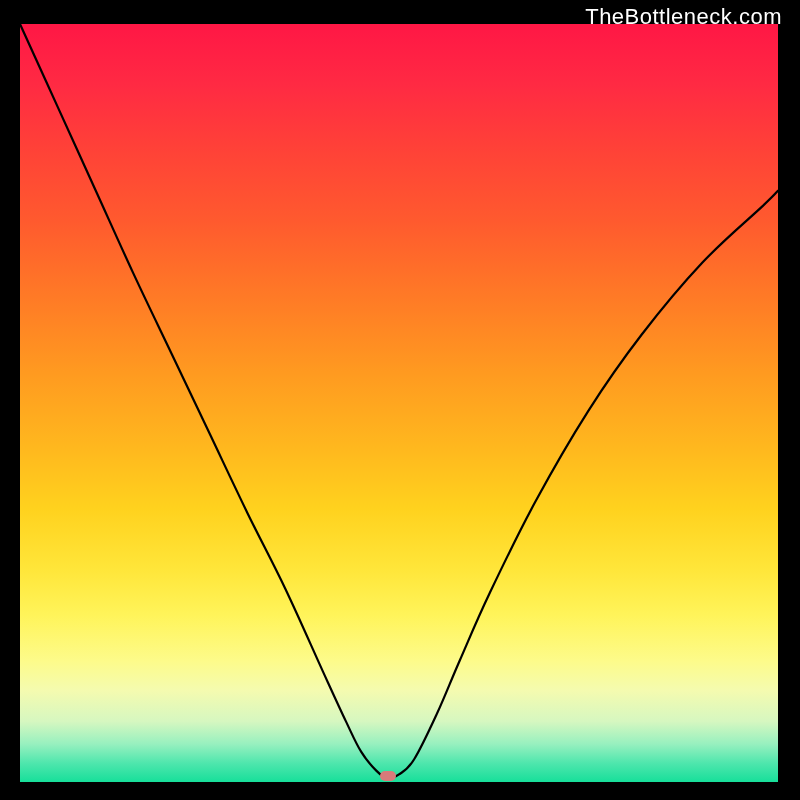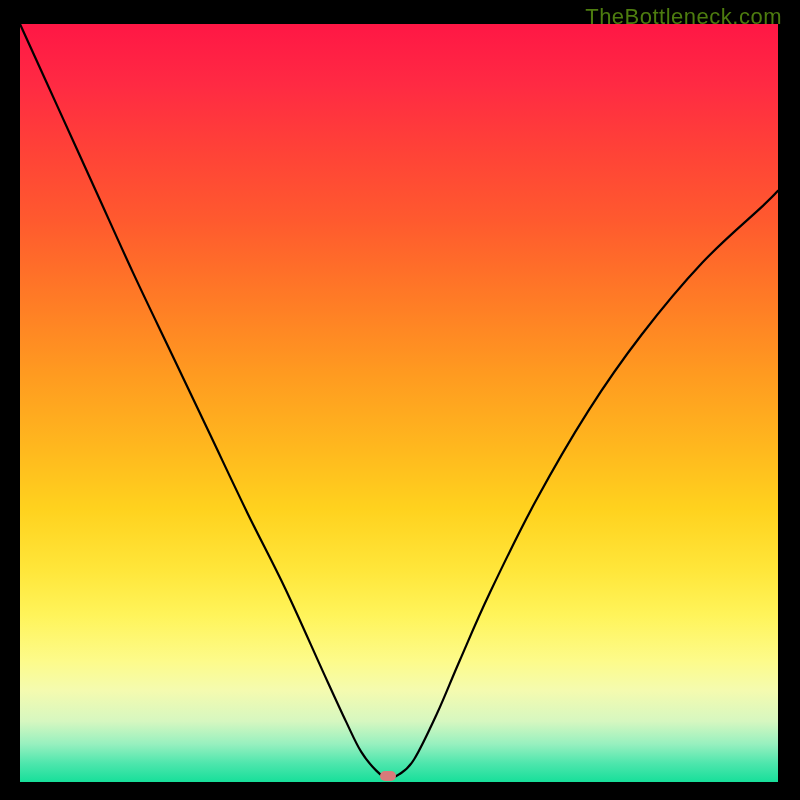--- a/index.html
+++ b/index.html
@@ -8,21 +8,21 @@
     background: #000;
     width: 800px;
     height: 800px;
     position: relative;
     font-family: Arial, Helvetica, sans-serif;
   }
   .watermark {
     position: absolute;
     top: 4px;
     right: 18px;
-    color: #4d7c0f;
+    color: #ffffff;
     font-size: 22px;
     font-weight: normal;
     letter-spacing: 0.5px;
     z-index: 10;
   }
   .plot-outer {
     position: absolute;
     left: 20px;
     top: 24px;
     width: 758px;

